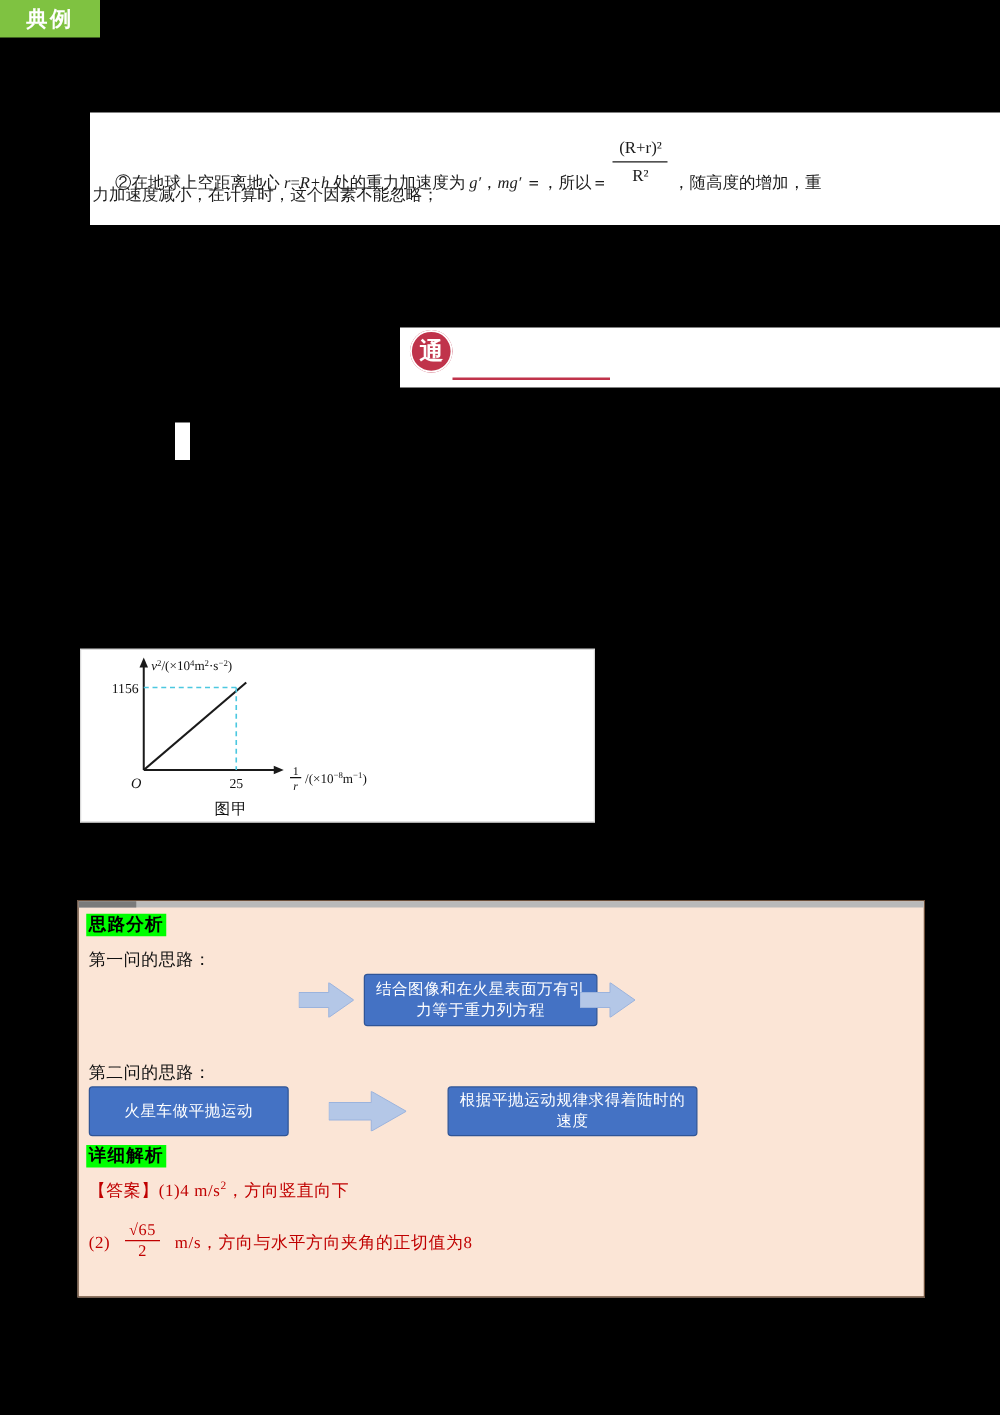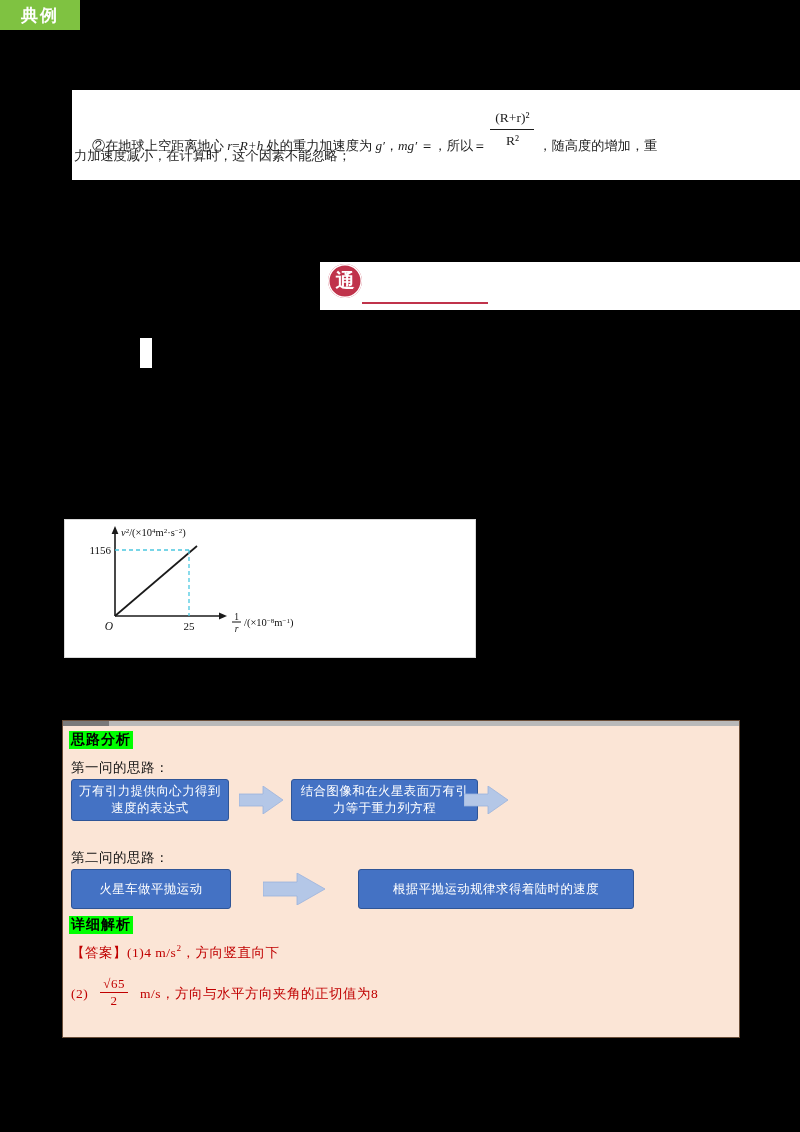--- a/index.html
+++ b/index.html
@@ -243,21 +243,21 @@
     justify-content: center;
     text-align: center;
     padding: 2px 6px;
     box-sizing: border-box;
     letter-spacing: 0.5px;
   }
   #flow1-box1 { left: 8px;   top: 58px; width: 158px; height: 42px; }
   #flow1-box2 { left: 228px; top: 58px; width: 187px; height: 42px; }
   #flow1-box3 { left: 453px; top: 58px; width: 146px; height: 42px; }
   #flow2-box1 { left: 8px;   top: 148px; width: 160px; height: 40px; }
-  #flow2-box2 { left: 295px; top: 148px; width: 276px; height: 40px; }
+  #flow2-box2 { left: 295px; top: 148px; width: 200px; height: 40px; }
 
   .flow-arrow { position: absolute; }
   #flow1-arrow1 { left: 176px; top: 65px; }
   #flow1-arrow2 { left: 401px; top: 65px; }
   #flow2-arrow1 { left: 200px; top: 152px; }
 
   .answer-line {
     position: absolute;
     color: #c00000;
     font-size: 13.5px;
@@ -329,34 +329,34 @@
         <tspan font-style="italic">v</tspan><tspan dy="-3.5" font-size="7">2</tspan><tspan dy="3.5">/(×10</tspan><tspan dy="-3.5" font-size="7">4</tspan><tspan dy="3.5">m</tspan><tspan dy="-3.5" font-size="7">2</tspan><tspan dy="3.5">·s</tspan><tspan dy="-3.5" font-size="7">−2</tspan><tspan dy="3.5">)</tspan>
       </text>
 
       <line x1="163" y1="100" x2="172" y2="100" stroke="#111" stroke-width="1"></line>
       <text x="167.5" y="98" text-anchor="middle" font-family="'Liberation Serif',serif" font-size="9.5" fill="#111">1</text>
       <text x="167.5" y="110" text-anchor="middle" font-family="'Liberation Serif',serif" font-size="9.5" font-style="italic" fill="#111">r</text>
       <text x="175" y="104" font-family="'Liberation Serif',serif" font-size="10.5" fill="#111">
         /(×10<tspan dy="-3.5" font-size="7">−8</tspan><tspan dy="3.5">m</tspan><tspan dy="-3.5" font-size="7">−1</tspan><tspan dy="3.5">)</tspan>
       </text>
     </svg>
+    <div class="fig-caption">图甲</div>
   </div>
 
 </div>
 
 <div id="analysis-panel">
   <div id="panel-topbar">
     <div id="panel-topbar-thumb"></div>
   </div>
 
   <div class="section-tag" id="tag-sili">思路分析</div>
 
   <div class="step-label" id="step1-label">第一问的思路：</div>
 
-  <div class="flow-box" id="flow1-box1">万有引力提供向心力得到速度的表达式</div>
   <svg class="flow-arrow" id="flow1-arrow1" width="44" height="28" viewBox="0 0 44 28">
     <polygon points="0,8 24,8 24,0 44,14 24,28 24,20 0,20" fill="#b4c7e7" stroke="#9bb3dd" stroke-width="0.8"></polygon>
   </svg>
   <div class="flow-box" id="flow1-box2">结合图像和在火星表面万有引力等于重力列方程</div>
   <svg class="flow-arrow" id="flow1-arrow2" width="44" height="28" viewBox="0 0 44 28">
     <polygon points="0,8 24,8 24,0 44,14 24,28 24,20 0,20" fill="#b4c7e7" stroke="#9bb3dd" stroke-width="0.8"></polygon>
   </svg>
 
   <div class="step-label" id="step2-label">第二问的思路：</div>
 

